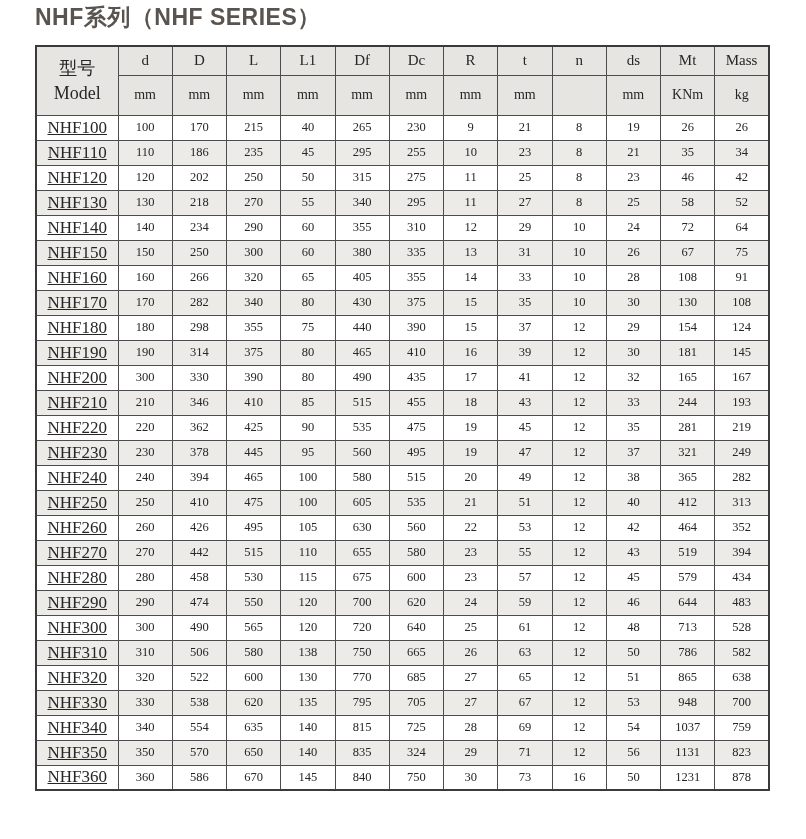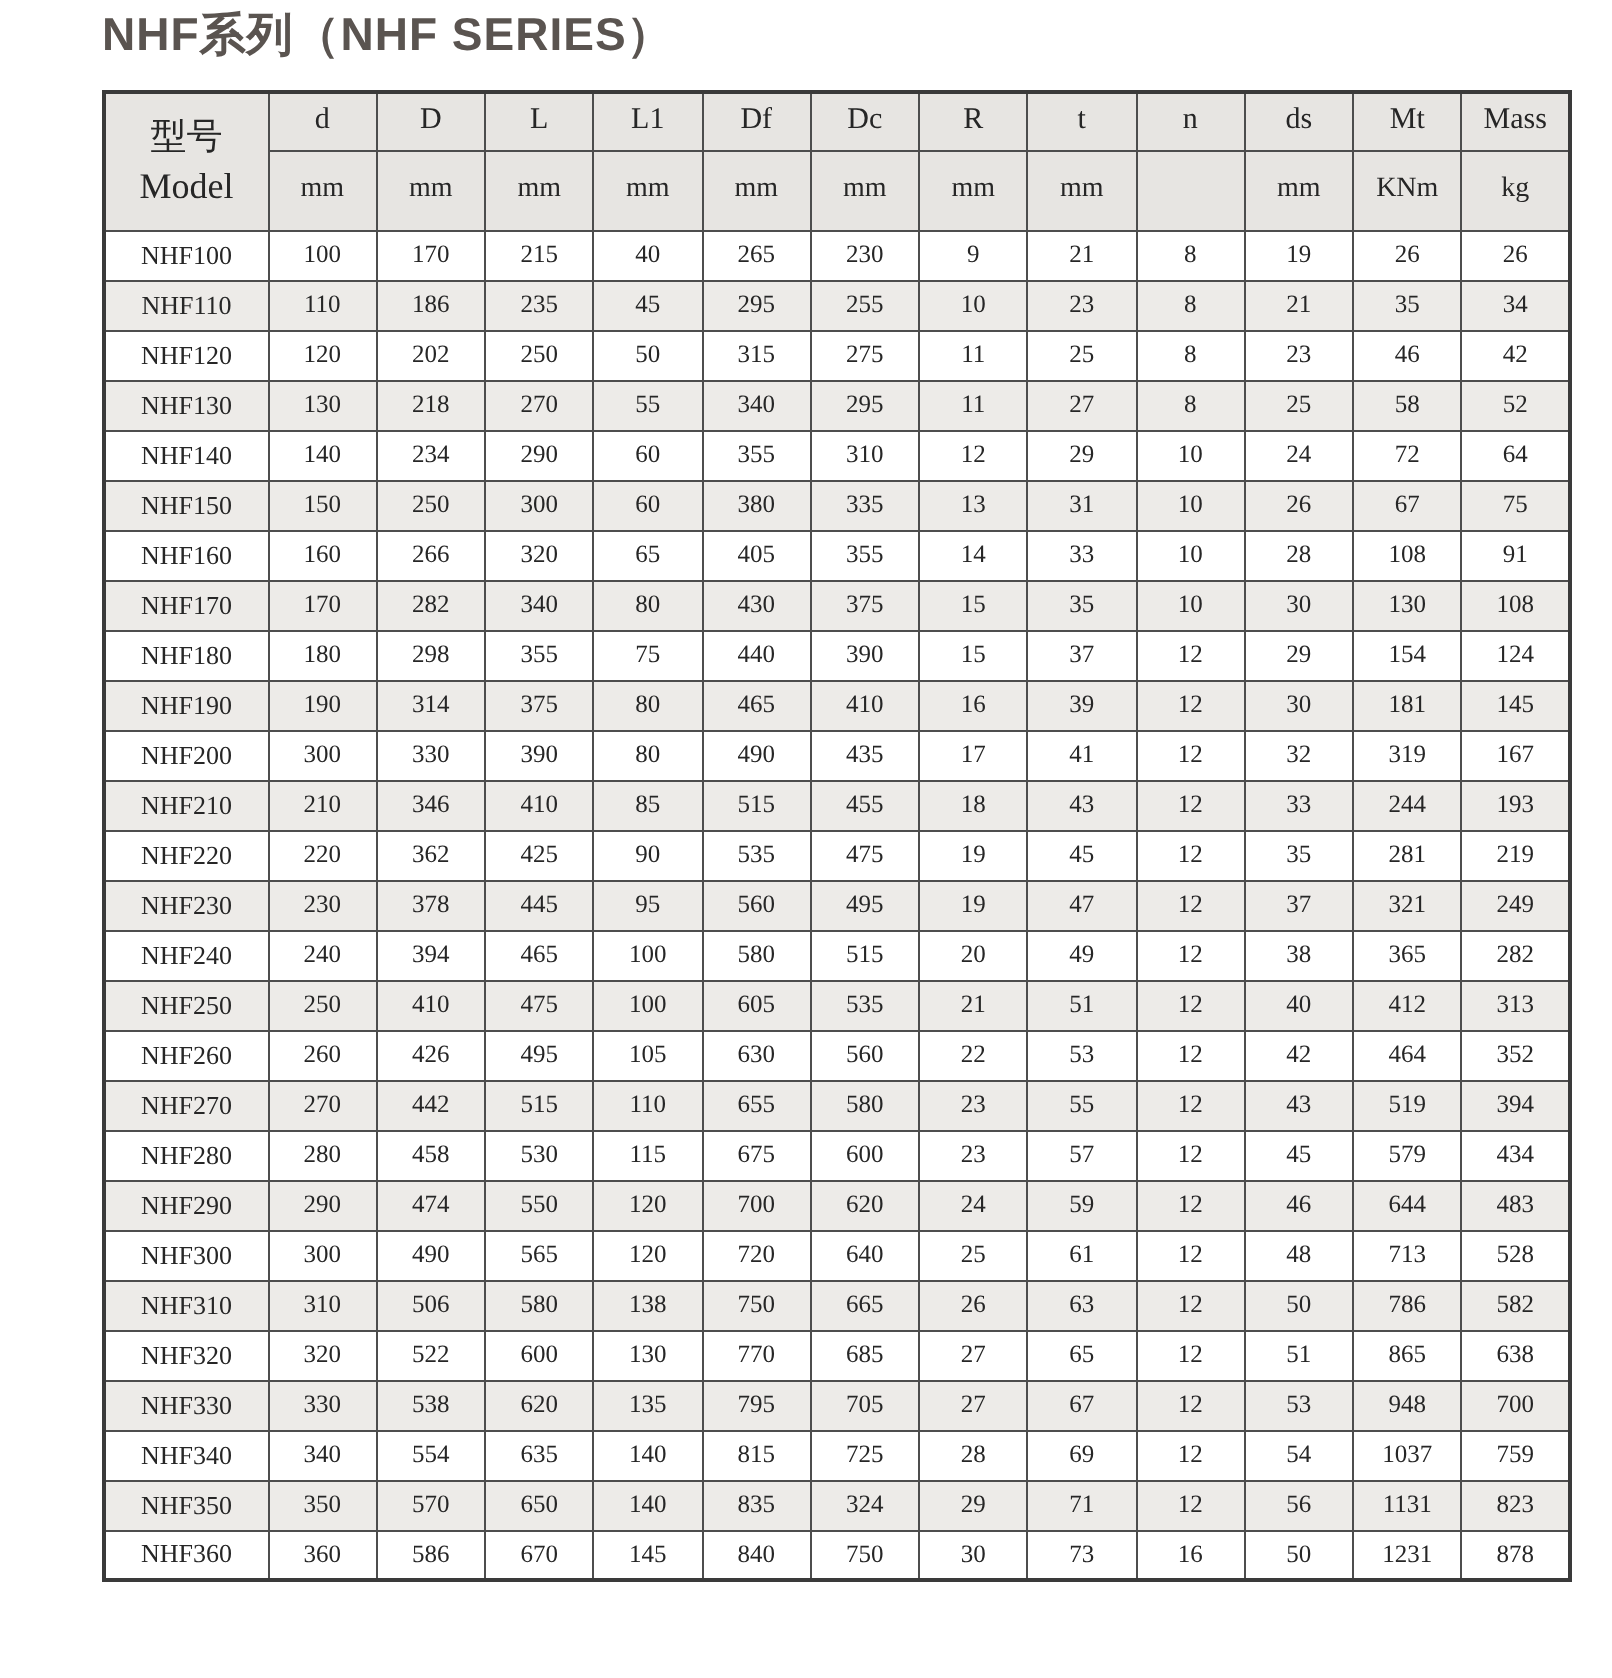--- a/index.html
+++ b/index.html
@@ -13,21 +13,21 @@
   * { box-sizing: border-box; }
   html, body {
     margin: 0;
     padding: 0;
     background: #ffffff;
   }
   .page {
     width: 806px;
     height: 839px;
     background: #ffffff;
-    padding: 2px 36px 0 51px;
+    padding: 2px 36px 0 35px;
     overflow: hidden;
   }
   h1.title {
     margin: 0 0 12px 0;
     font-family: "Liberation Sans", "DejaVu Sans", sans-serif;
     font-weight: bold;
     font-size: 23px;
     letter-spacing: 0.5px;
     color: var(--title-color);
   }
@@ -57,21 +57,21 @@
   th.model-head {
     font-size: 18px;
     line-height: 1.35;
   }
   tbody td {
     height: 25px;
     font-size: 12.5px;
     background: #ffffff;
   }
   tbody tr.alt td { background: var(--row-alt-bg); }
-  tbody td.model-cell { font-size: 13px; }
+  tbody td.model-cell { font-size: 17px; text-decoration: underline; }
 </style>
 </head>
 <body>
 
 <div class="page">
   <h1 class="title">NHF系列（NHF SERIES）</h1>
 
   <table class="spec">
     <colgroup>
         <col style="width: 82px;">
@@ -278,21 +278,21 @@
           <td>300</td>
           <td>330</td>
           <td>390</td>
           <td>80</td>
           <td>490</td>
           <td>435</td>
           <td>17</td>
           <td>41</td>
           <td>12</td>
           <td>32</td>
-          <td>319</td>
+          <td>165</td>
           <td>167</td>
         </tr>
         <tr class="alt">
           <td class="model-cell">NHF210</td>
           <td>210</td>
           <td>346</td>
           <td>410</td>
           <td>85</td>
           <td>515</td>
           <td>455</td>

